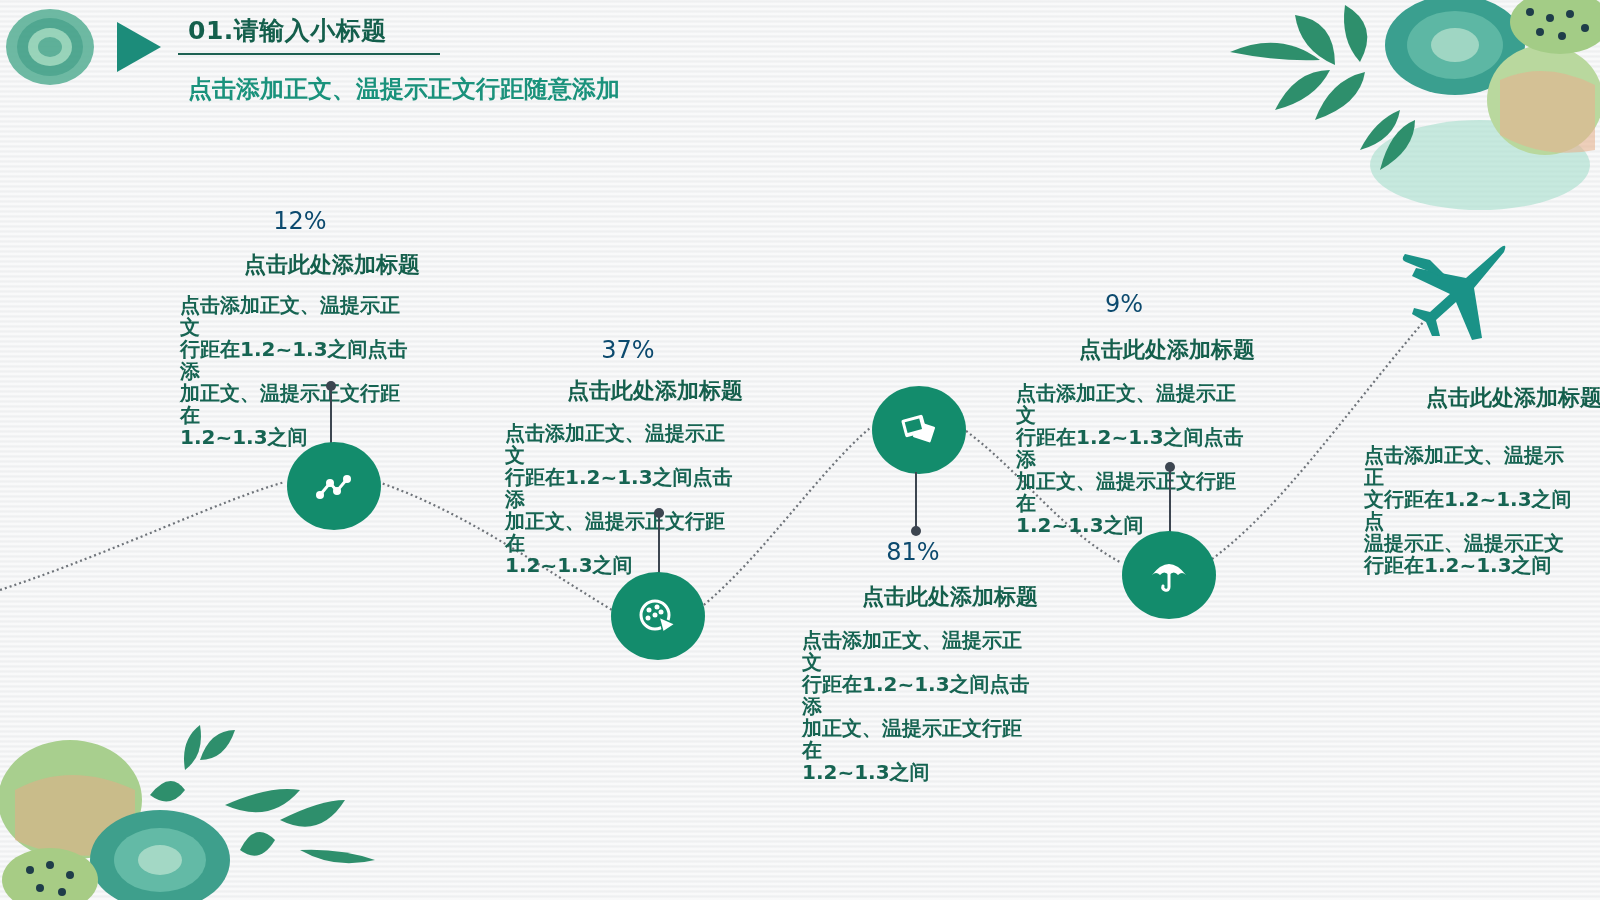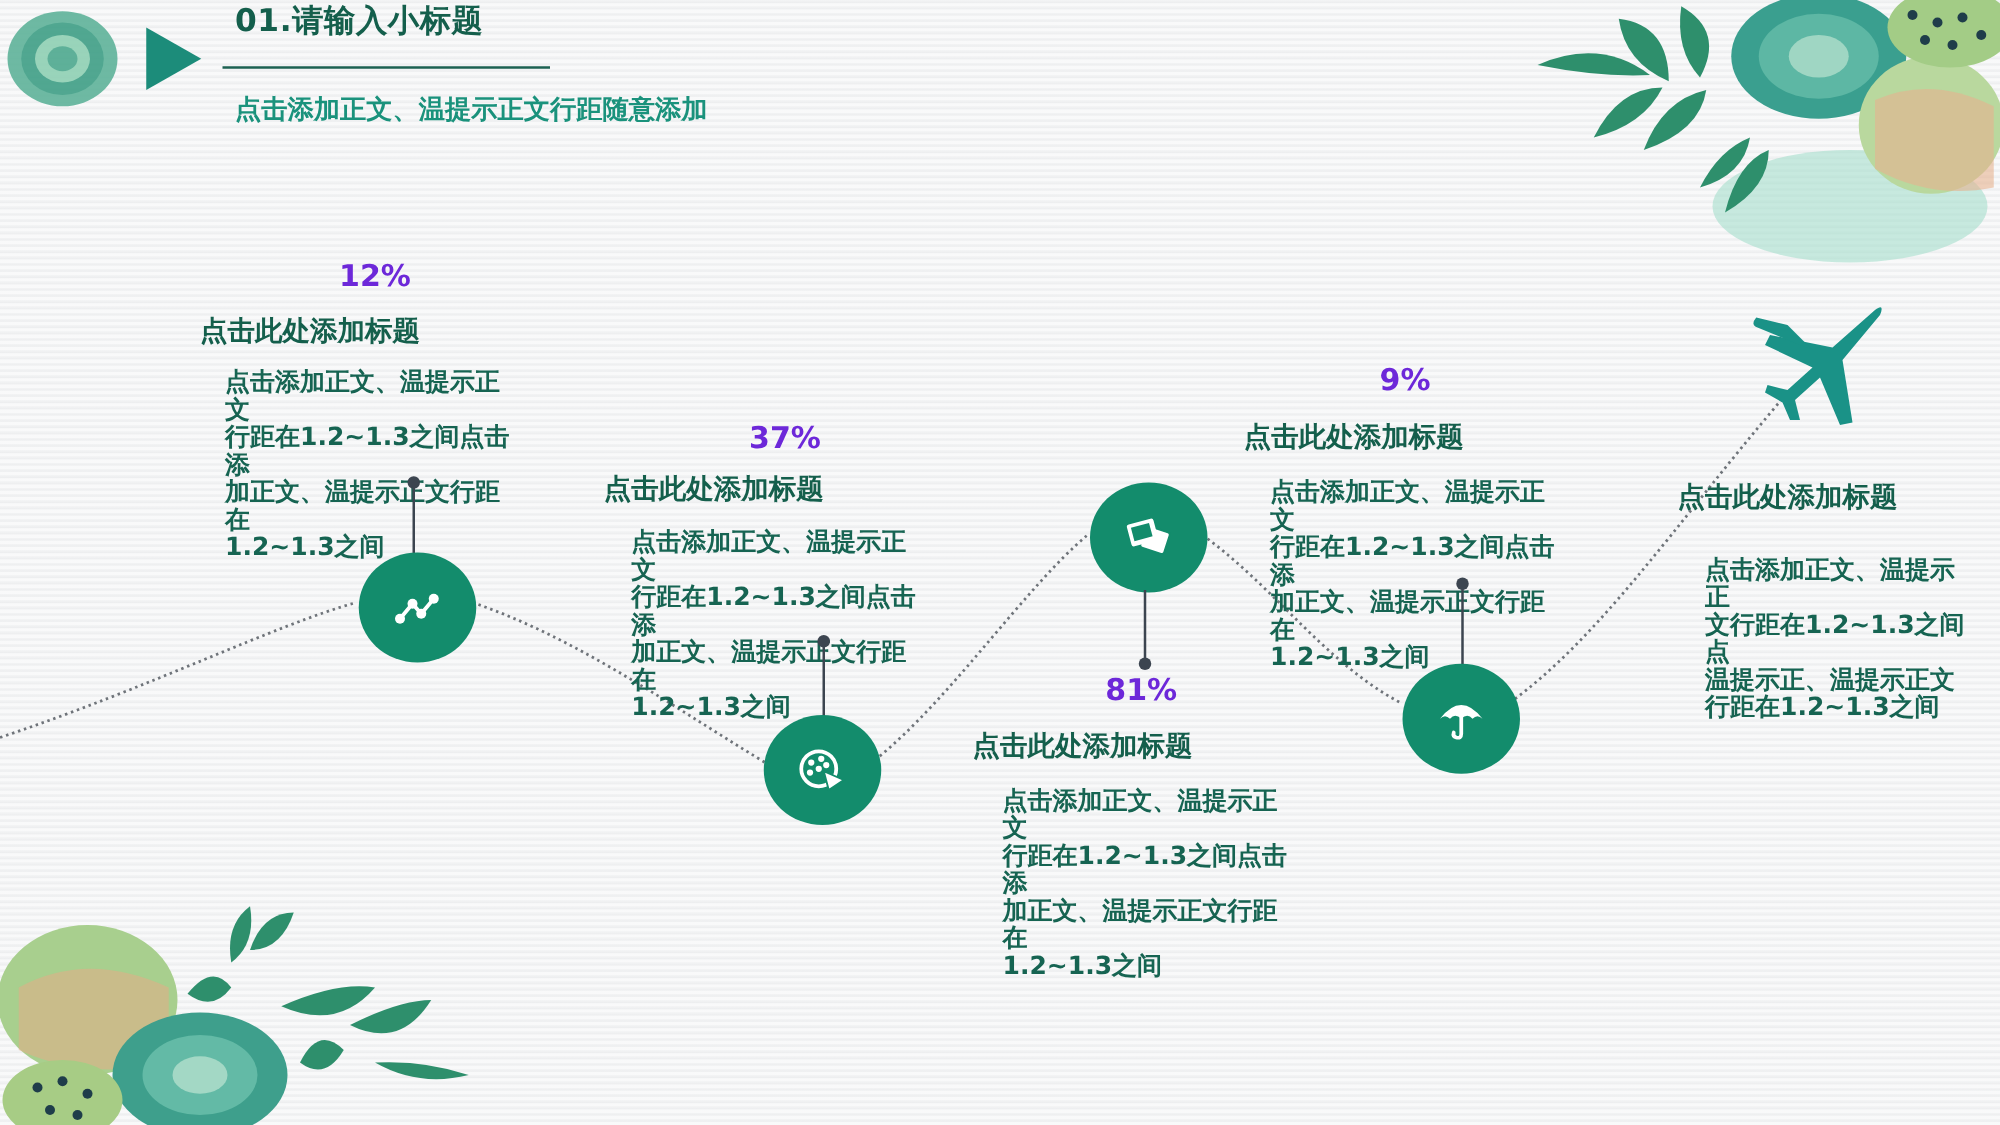--- a/index.html
+++ b/index.html
@@ -6,26 +6,26 @@
   body {
     width:1600px; height:900px; position:relative; overflow:hidden;
     font-family: "DejaVu Sans", "Liberation Sans", sans-serif;
     background:
       repeating-linear-gradient(0deg, rgba(255,255,255,0.55) 0px, rgba(255,255,255,0.55) 2px, rgba(230,231,233,0.35) 3px, rgba(255,255,255,0.2) 5px),
       #f1f2f3;
   }
   .abs { position:absolute; }
   
   .hdr-tri { left:117px; top:22px; width:0; height:0; border-top:25px solid transparent; border-bottom:25px solid transparent; border-left:44px solid #1c8c7a; }
-  .hdr-title { left:188px; top:0; font-size:25px; font-weight:bold; color:#145f4c; letter-spacing:0.5px; white-space:nowrap; }
+  .hdr-title { left:188px; top:14px; font-size:25px; font-weight:bold; color:#145f4c; letter-spacing:0.5px; white-space:nowrap; }
   .hdr-line { left:178px; top:53px; width:262px; height:2px; background:#1d6152; }
-  .hdr-sub { left:188px; top:73px; font-size:21px; font-weight:bold; color:#1a927c; white-space:nowrap; }
-
-  .pct { font-size:24px; font-weight:bold; color:#6d28d9; text-align:center; width:260px; }
-  .ttl { font-size:22px; font-weight:bold; color:#145f4c; text-align:left; width:260px; white-space:nowrap;font-family:Liberation Mono, monospace; }
+  .hdr-sub { left:188px; top:73px; font-size:24px; font-weight:bold; color:#1a927c; white-space:nowrap; }
+
+  .pct { font-size:24px; font-weight:normal; color:#0c4a6e; text-align:center; width:260px; }
+  .ttl { font-size:22px; font-weight:bold; color:#145f4c; text-align:right; width:260px; white-space:nowrap;font-family:Liberation Mono, monospace; }
   .body-txt { font-size:20px; font-weight:bold; color:#166452; line-height:22px; width:232px; }
 
   .node { width:94px; height:88px; border-radius:50%; background:#138c6c; display:flex; align-items:center; justify-content:center; }
   .stem { width:2px; background:#3c4550; }
   .dot { width:10px; height:10px; border-radius:50%; background:#3c4550; }
 
   svg.curve { position:absolute; left:0; top:0; }
   .flower { position:absolute; }
 </style>
 </head>

